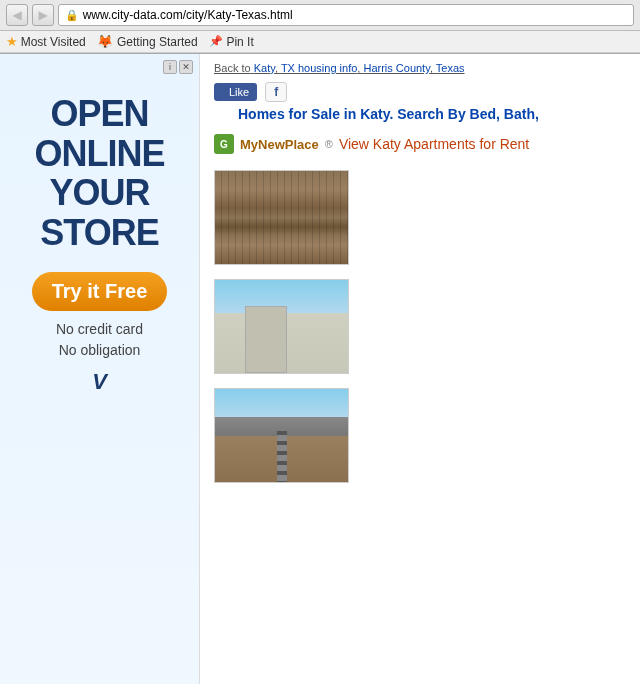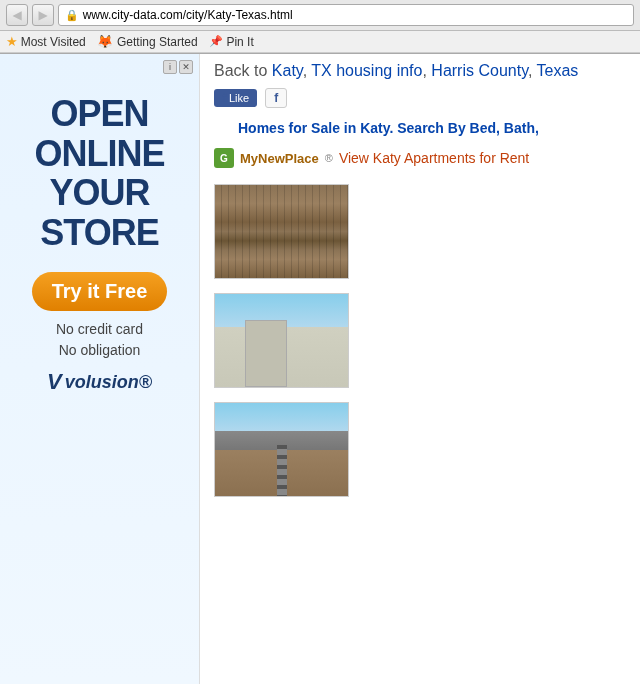--- a/index.html
+++ b/index.html
@@ -144,34 +144,35 @@
     }
 
     
     .content-panel {
       flex: 1;
       padding: 8px 14px;
       overflow-y: auto;
       overflow-x: hidden;
     }
     .back-line {
-      font-size: 16px;
+      font-size: 11px;
       color: #555;
       margin-bottom: 8px;
+      text-decoration: underline;
     }
     .back-line a {
       color: #0645ad;
       text-decoration: none;
     }
 
     .fb-like-bar {
       display: flex;
       align-items: center;
       gap: 8px;
-      margin-bottom: 12px;
+      margin-bottom: 4px;
       font-size: 12px;
     }
     .fb-like-btn {
       display: flex; align-items: center; gap: 3px;
       background: #3b5998;
       color: white;
       font-size: 11px;
       border-radius: 3px;
       padding: 2px 8px;
       cursor: pointer;
@@ -331,21 +332,20 @@
       <div>YOUR</div>
       <div>STORE</div>
     </div>
     <button class="try-btn">Try it Free</button>
     <div class="no-credit">
       <div>No credit card</div>
       <div>No obligation</div>
     </div>
     <div class="volusion-logo">
       <span class="volusion-v">V</span>
-      <span>volusion®</span>
     </div>
   </div>
 
   <div class="content-panel">
 
     <div class="back-line">
       <span>Back to</span>
       <a href="#"> Katy</a>,
       <a href="#"> TX housing info</a>,
       <a href="#"> Harris County</a>,

